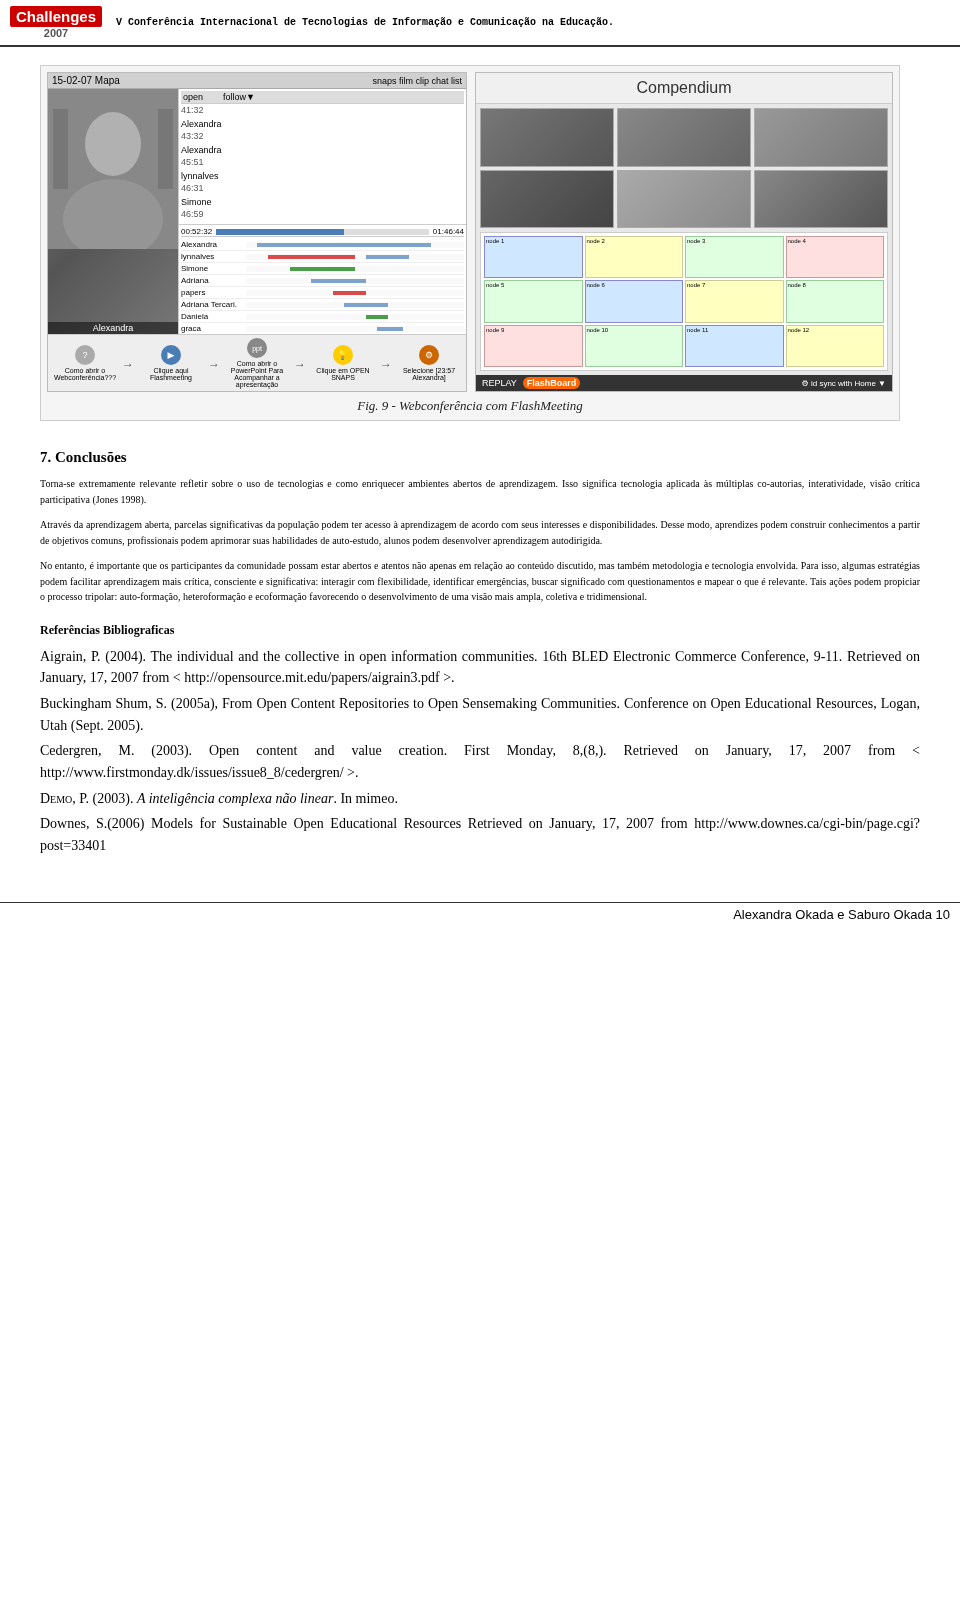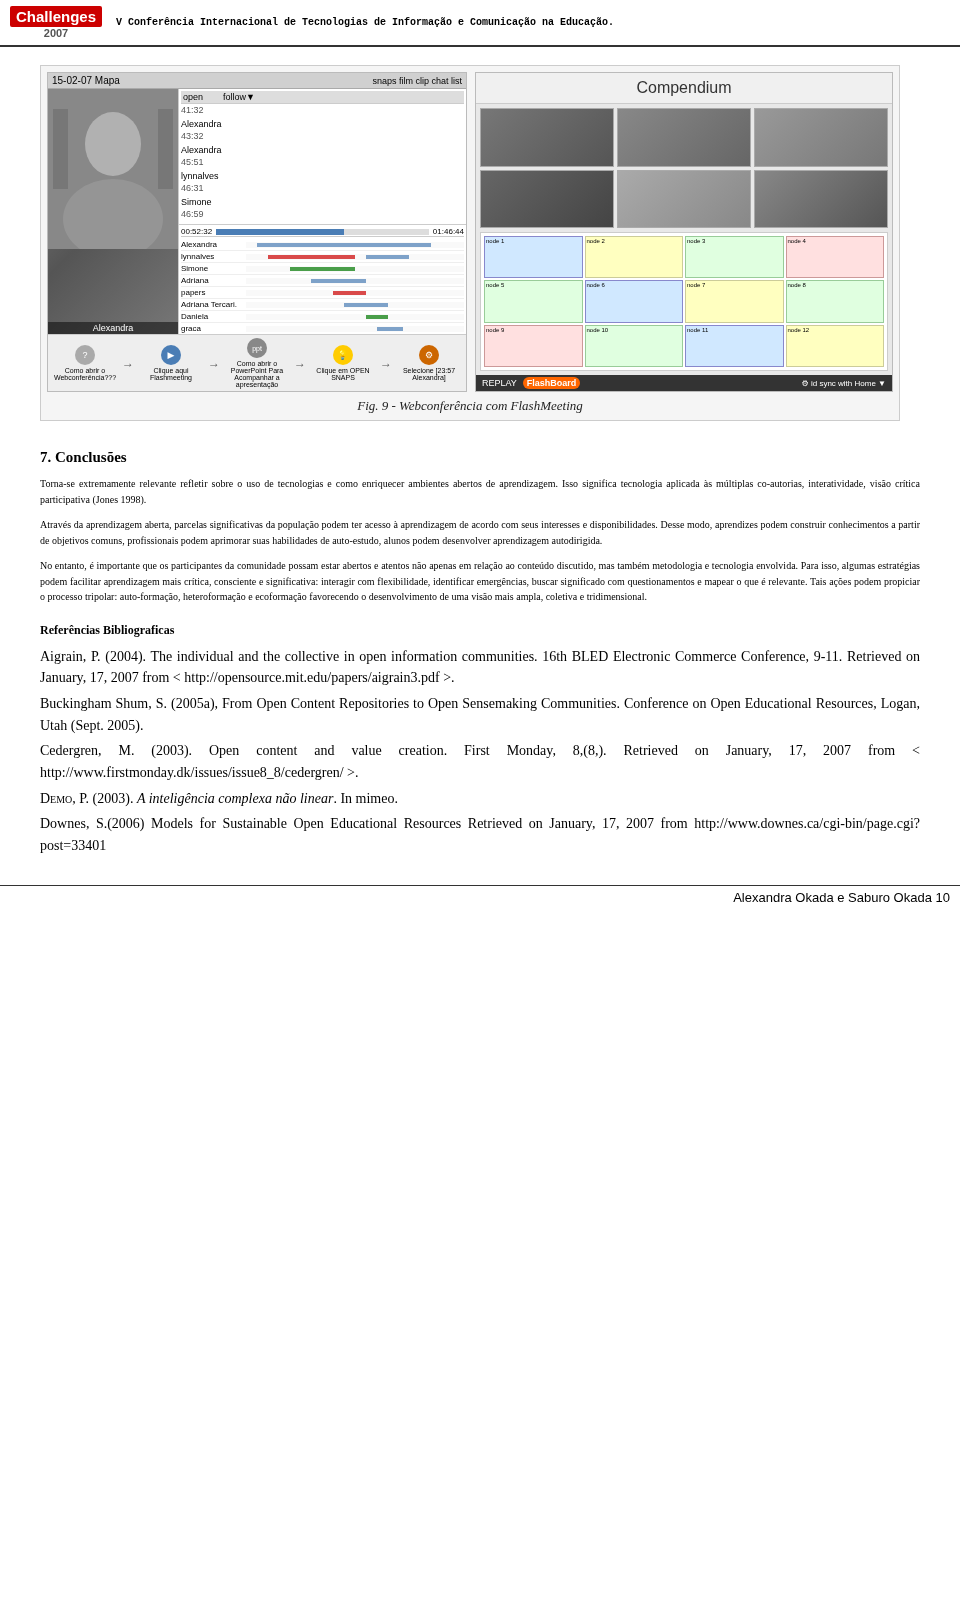--- a/index.html
+++ b/index.html
@@ -327,21 +327,21 @@
 
     
     .footer {
       border-top: 1px solid #333;
       display: flex;
       justify-content: flex-end;
       align-items: center;
       padding: 4px 10px;
       font-size: 13px;
       font-family: Arial, sans-serif;
-      margin-top: 14px;
+      margin-top: 31px;
     }
   </style>
 </head>
 <body>
 
 <div class="header">
   <div class="header-logo">
     <span class="logo-challenges">Challenges</span>
     <span class="logo-year">2007</span>
   </div>

